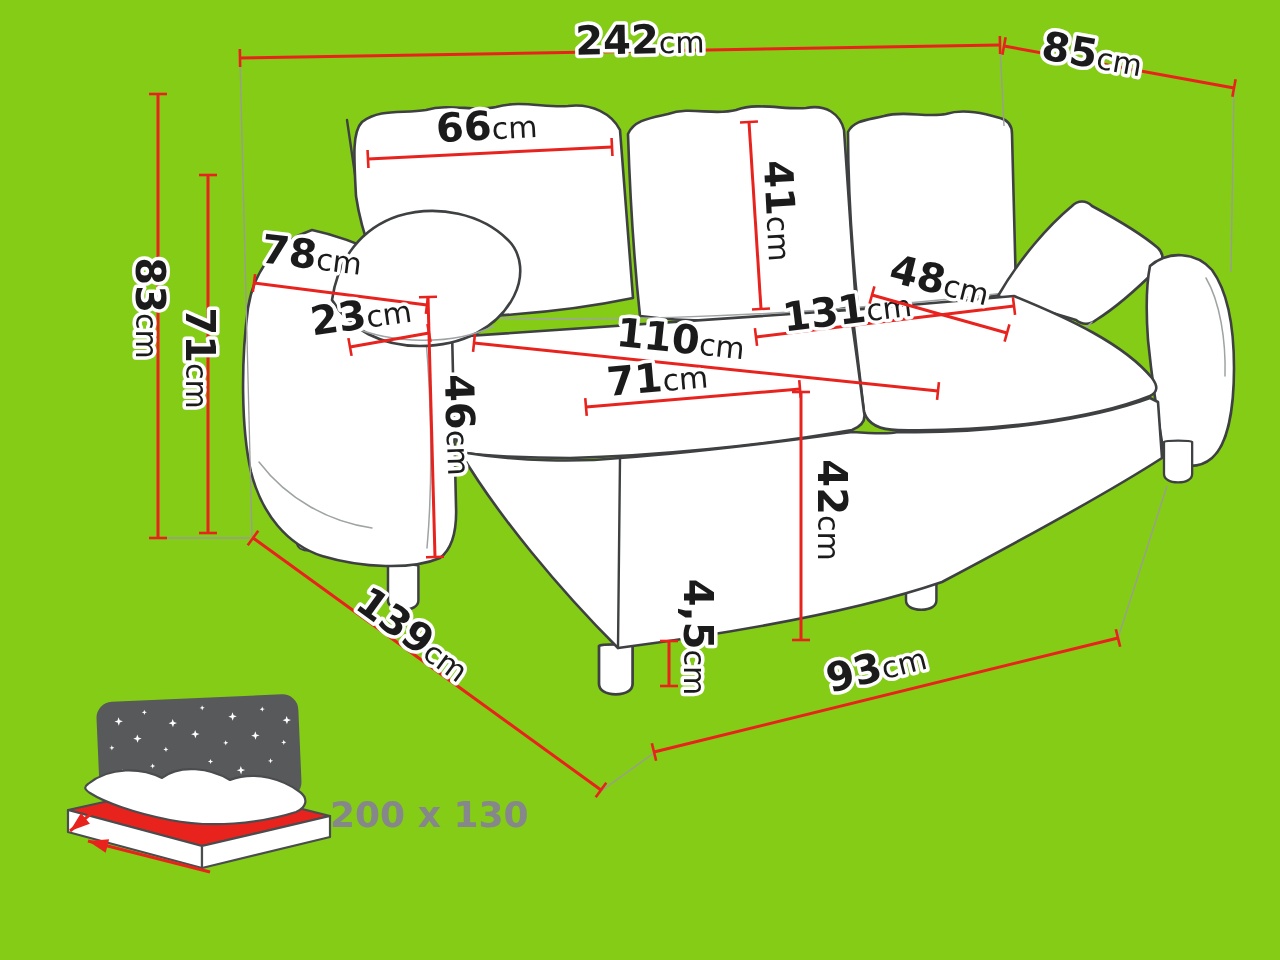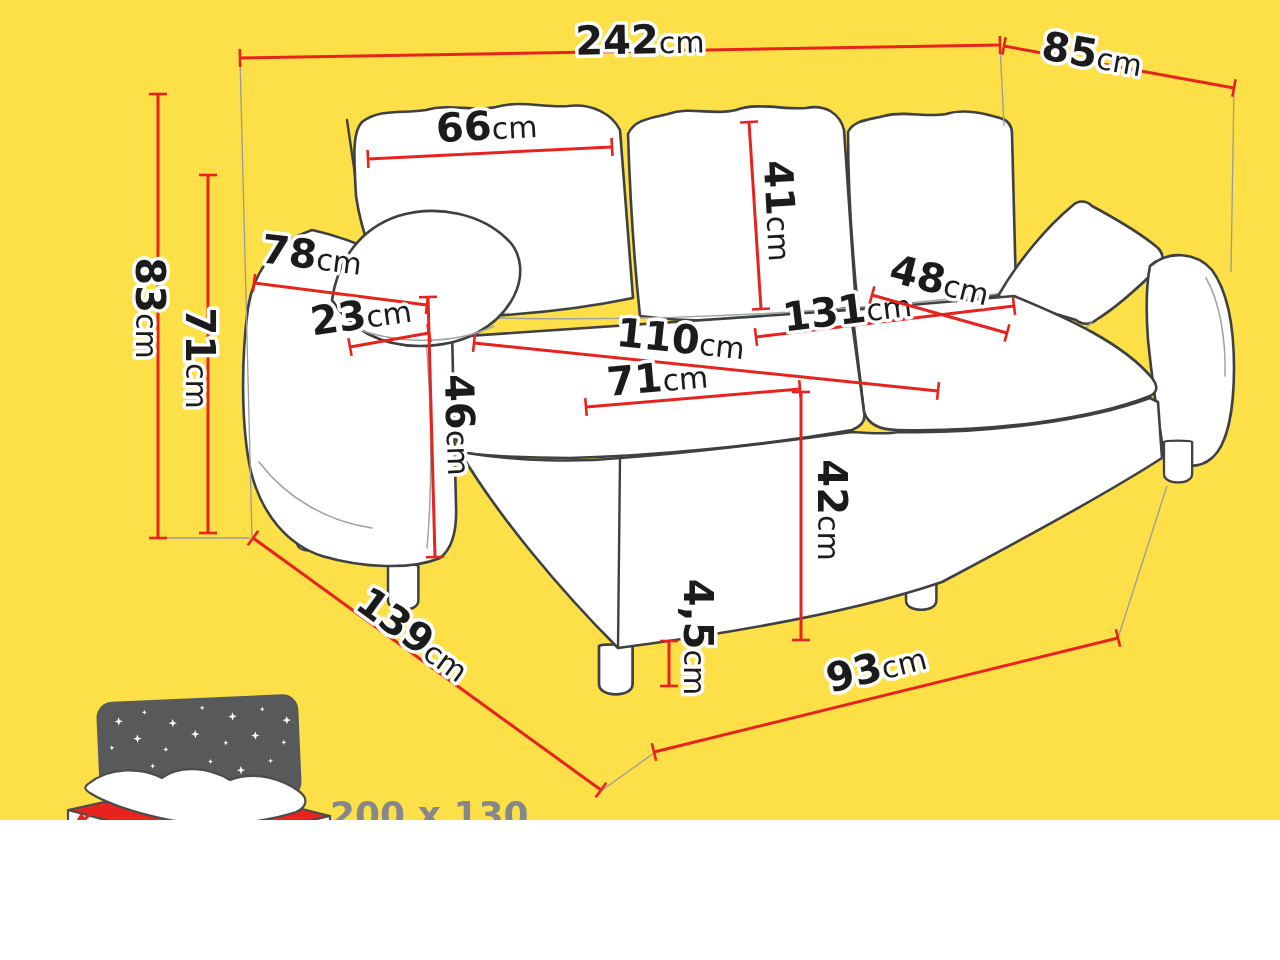--- a/index.html
+++ b/index.html
@@ -1,16 +1,16 @@
 <!DOCTYPE html>
 <html><head>
 <meta charset="utf-8">
 <style>
   html,body{margin:0;padding:0;background:#ffffff;}
-  .stage{position:relative;width:1280px;height:820px;background:#fde047;overflow:hidden;
+  .stage{position:relative;width:1280px;height:960px;background:#84cc16;overflow:hidden;
          font-family:"DejaVu Sans","Liberation Sans",sans-serif;text-align:center;}
   svg{display:block;}
 
   
   .sofa-line{fill:#ffffff;stroke:#3e4042;stroke-width:2.6;stroke-linejoin:round;stroke-linecap:round;}
   .detail-line{fill:none;stroke:#9fa3a3;stroke-width:1.5;stroke-linecap:round;}
   .edge-line{fill:none;stroke:#3e4042;stroke-width:2.4;stroke-linecap:round;}
 
   
   .guide{stroke:#9b9b9b;stroke-width:1.3;fill:none;}

